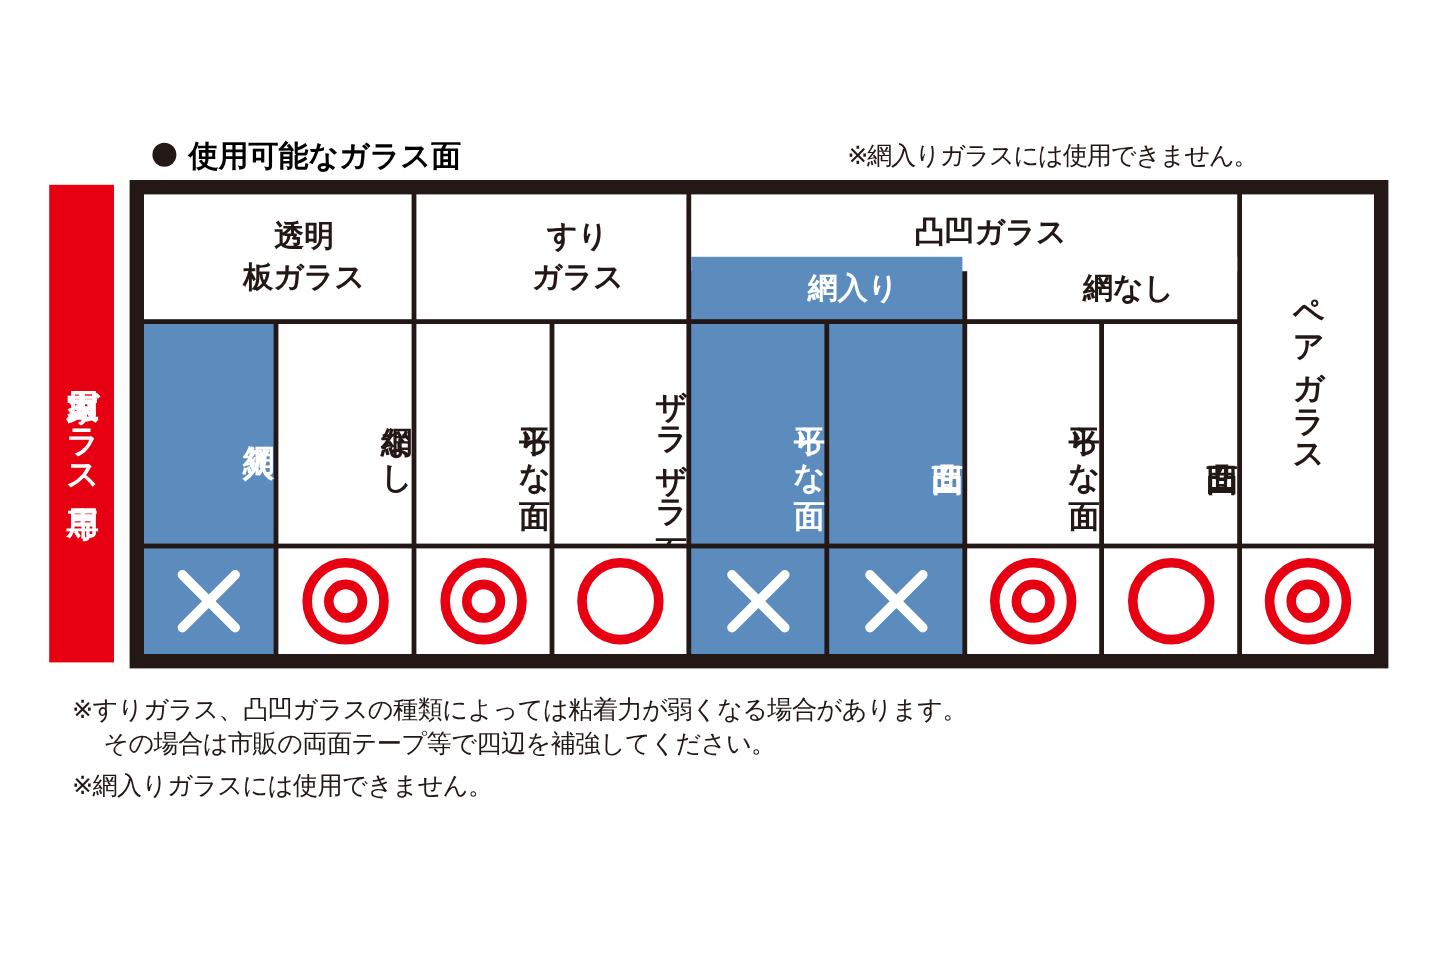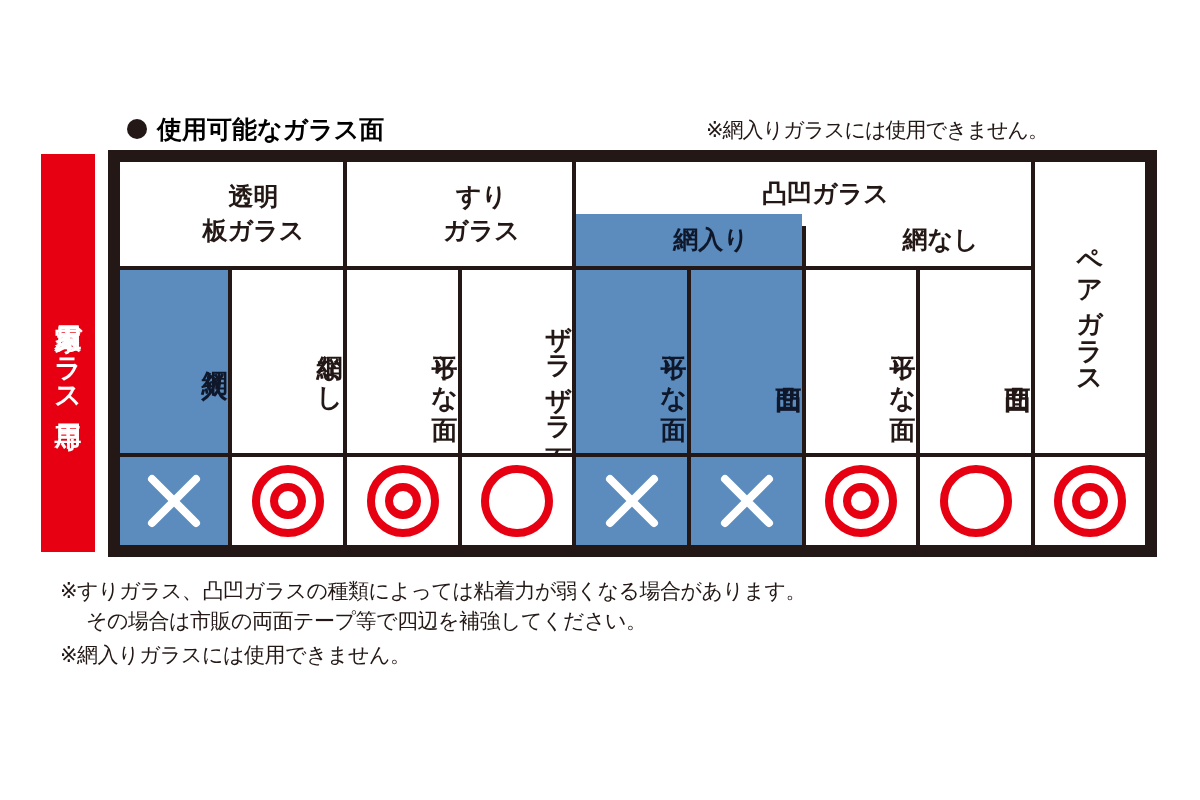--- a/index.html
+++ b/index.html
@@ -6,21 +6,21 @@
   body { width:1200px; height:800px; background:#ffffff; position:relative; overflow:hidden;
          font-family:"DejaVu Sans","Liberation Sans",sans-serif; color:#231815; }
   .title { position:absolute; left:127px; top:113px; font-size:25px; font-weight:bold; letter-spacing:0px; color:#000000; white-space:nowrap; }
   .title .dot { display:inline-block; width:20px; height:20px; border-radius:50%; background:#231815; margin-right:10px; vertical-align:-1px; }
   .note-top { position:absolute; left:706px; top:116px; font-size:21px; color:#231815; white-space:nowrap; letter-spacing:-1px; }
   .side-label { position:absolute; left:41px; top:154px; width:54px; height:398px; background:#e60012; color:#fff;
                 font-size:27px; font-weight:bold; display:flex; flex-direction:column; align-items:center; justify-content:center;
                 writing-mode:vertical-rl; text-orientation:upright; letter-spacing:1px; line-height:54px; }
   .frame { position:absolute; left:108px; top:150px; width:1049px; height:407px; background:#231815; }
   .cell { position:absolute; background:#fff; box-sizing:border-box; display:flex; align-items:center; justify-content:center; color:#231815; font-weight:bold; }
-  .cell.blue { background:#5b8cbd; color:#0f172a; }
+  .cell.blue { background:#5b8cbd; color:#ffffff; }
   .hdr { font-size:25px; line-height:34px; text-align:center;padding-left:44px; }
   .vert { writing-mode:vertical-rl; text-orientation:upright; font-size:26px; align-items:flex-start; padding-top:12px; letter-spacing:1px; line-height:1; }
   .sym { }
   .sym svg { display:block; }
   .notes { position:absolute; left:60px; top:575px; font-size:21px; color:#231815; line-height:32px; white-space:nowrap; letter-spacing:-0.5px; }
   .notes div { }
   .notes .indent { padding-left:26px;font-family:Liberation Mono, monospace; }
 </style>
 </head>
 <body>

